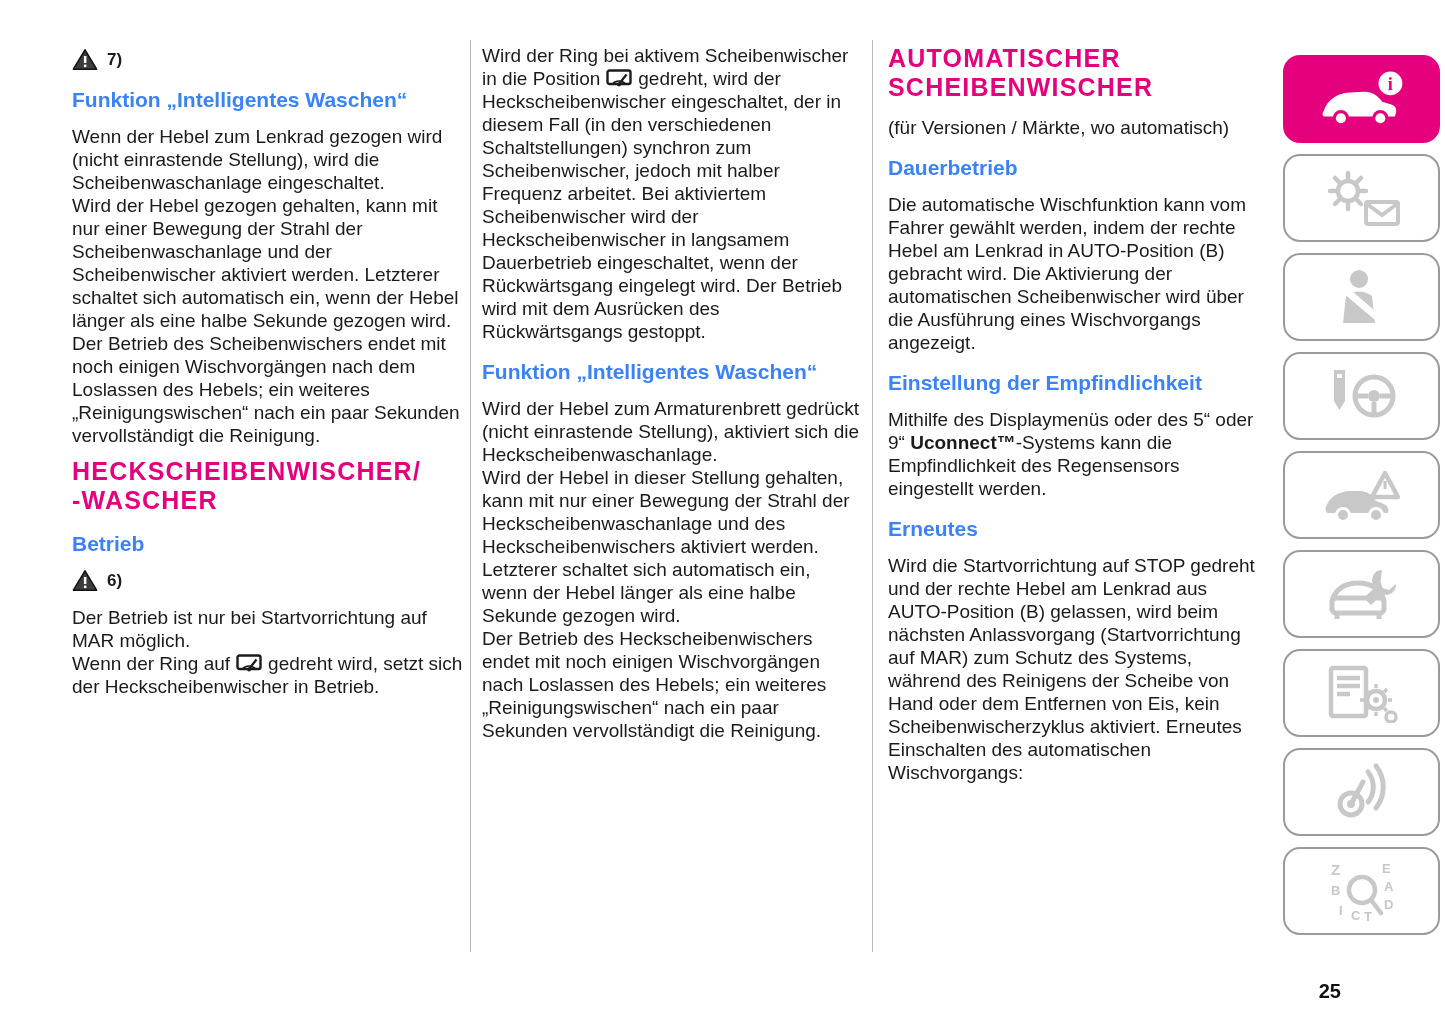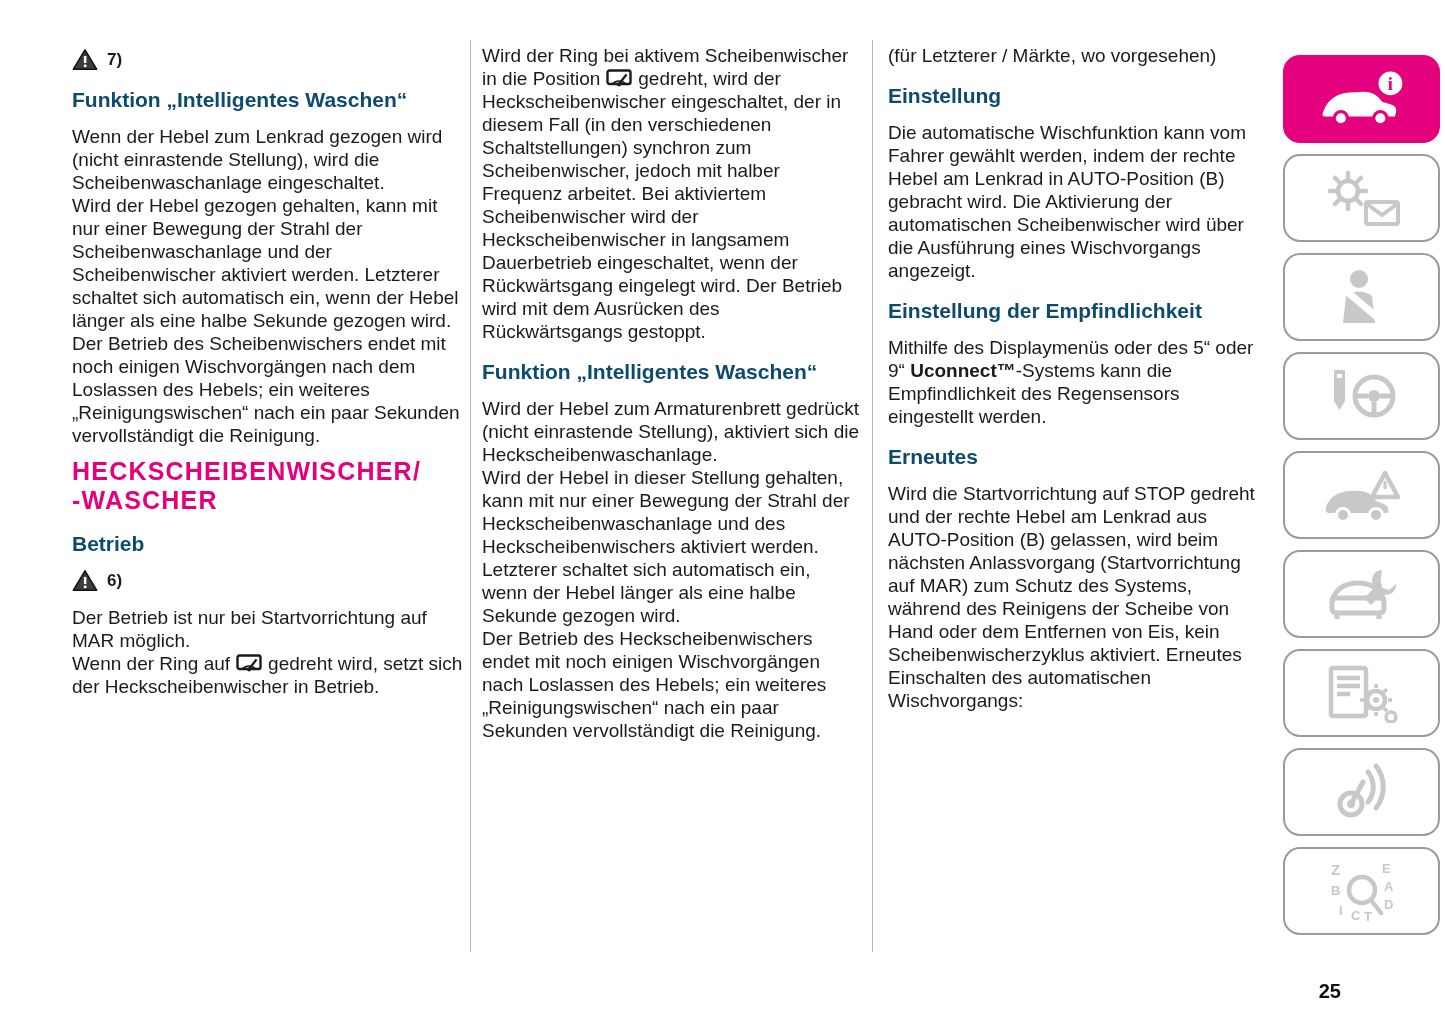--- a/index.html
+++ b/index.html
@@ -13,21 +13,21 @@
   .col-3 { left:888px; width:380px; }
 
   .divider { position:absolute; top:40px; height:912px; width:1px; background:#b9b9b9; }
   .divider-1 { left:470px; }
   .divider-2 { left:872px; }
 
   .para { font-size:19px; line-height:23px; margin-bottom:10px; }
   .seg  { white-space:pre-line; }
   .h1 { color:#e5007d; font-weight:bold; font-size:25px; line-height:29px;
         letter-spacing:1.2px; white-space:pre-line; margin:10px 0 14px; }
-  .h2 { color:#0c4a6e; font-weight:bold; font-size:21px; line-height:26px; margin:16px 0 12px; }
+  .h2 { color:#3b82f6; font-weight:bold; font-size:21px; line-height:26px; margin:16px 0 12px; }
   .bold { font-weight:bold; }
 
   .note { display:flex; align-items:center; gap:9px; margin:4px 0 14px;
           font-weight:bold; font-size:17px; }
   .note svg { display:block; }
 
   .inline-icon svg { vertical-align:-4px; margin:0 6px; }
 
   .sidebar { position:absolute; top:55px; right:5px; width:157px;
              display:flex; flex-direction:column; gap:11px; }
@@ -101,25 +101,27 @@
     <div class="h2">Funktion „Intelligentes Waschen“</div>
 
     <p class="para"><span class="seg">Wird der Hebel zum Armaturenbrett gedrückt (nicht einrastende Stellung), aktiviert sich die Heckscheibenwaschanlage.
 Wird der Hebel in dieser Stellung gehalten, kann mit nur einer Bewegung der Strahl der Heckscheibenwaschanlage und des Heckscheibenwischers aktiviert werden. Letzterer schaltet sich automatisch ein, wenn der Hebel länger als eine halbe Sekunde gezogen wird.
 Der Betrieb des Heckscheibenwischers endet mit noch einigen Wischvorgängen nach Loslassen des Hebels; ein weiteres „Reinigungswischen“ nach ein paar Sekunden vervollständigt die Reinigung.</span></p>
   </div>
 
   <div class="divider divider-2"></div>
 
   <div class="col col-3">
-
-    <p class="para"><span class="seg">(für Letzterer / Märkte, wo vorgesehen)</span></p>
-
-
-    <div class="h2">Einstellung</div>
+    <div class="h1" style="margin-top:0;">AUTOMATISCHER
+SCHEIBENWISCHER</div>
+
+    <p class="para"><span class="seg">(für Versionen / Märkte, wo automatisch)</span></p>
+
+
+    <div class="h2">Dauerbetrieb</div>
 
     <p class="para"><span class="seg">Die automatische Wischfunktion kann vom Fahrer gewählt werden, indem der rechte Hebel am Lenkrad in AUTO-Position (B) gebracht wird. Die Aktivierung der automatischen Scheibenwischer wird über die Ausführung eines Wischvorgangs angezeigt.</span></p>
 
     <div class="h2">Einstellung der Empfindlichkeit</div>
 
     <p class="para"><span>Mithilfe des Displaymenüs oder des 5“ oder 9“ </span><span class="bold">Uconnect™</span><span>-Systems kann die Empfindlichkeit des Regensensors eingestellt werden.</span></p>
 
     <div class="h2">Erneutes</div>
 
     <p class="para"><span class="seg">Wird die Startvorrichtung auf STOP gedreht und der rechte Hebel am Lenkrad aus AUTO-Position (B) gelassen, wird beim nächsten Anlassvorgang (Startvorrichtung auf MAR) zum Schutz des Systems, während des Reinigens der Scheibe von Hand oder dem Entfernen von Eis, kein Scheibenwischerzyklus aktiviert. Erneutes Einschalten des automatischen Wischvorgangs:</span></p>

